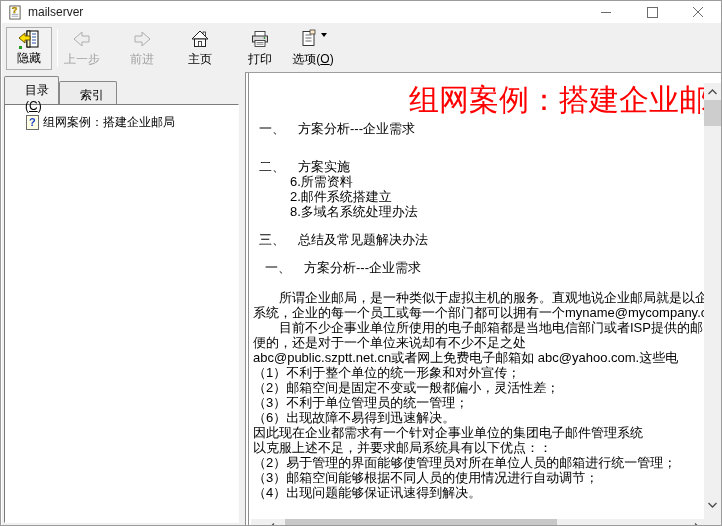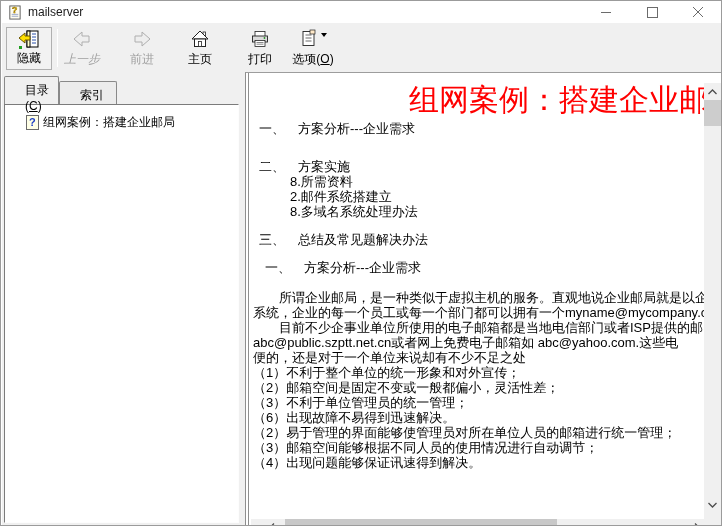--- a/index.html
+++ b/index.html
@@ -101,21 +101,21 @@
           <line x1="14" y1="10" x2="18" y2="10" stroke="#2b50a8"></line>
           <line x1="14" y1="13" x2="18" y2="13" stroke="#2b50a8"></line>
           <polygon points="1,8 7,3 7,6 12,6 12,10 7,10 7,13" fill="#ffe100" stroke="#6b5500"></polygon>
           <rect x="1" y="16" width="3" height="3" fill="#1f9e1f"></rect>
         </svg>
       </span>
       <span>隐藏</span>
     </div>
     <div class="tsep"></div>
 
-    <div class="tbtn disabled" style="left:58px; width:44px;font-style:italic;">
+    <div class="tbtn disabled" style="left:58px; width:44px;">
       <span class="ticon">
         <svg width="20" height="20" viewBox="0 0 20 20">
             <polygon points="2,10 10,3 10,7 17,7 17,13 10,13 10,17" fill="#eeeeee" stroke="#aeaeae"></polygon>
           </svg>
       </span>
       <span>上一步</span>
     </div>
 
     <div class="tbtn disabled" style="left:120px; width:40px;">
       <span class="ticon">
@@ -187,34 +187,36 @@
     </div>
   </div>
 
   <div class="content">
     <div class="doc">
       <div class="doc-title" style="color:#ff0000;">组网案例：搭建企业邮局</div>
       <div>
 
       <div class="ln sec">一、　方案分析---企业需求</div>
           <div class="ln sec g22">二、　方案实施</div>
-          <div class="ln sub">8.所需资料</div>
+          <div class="ln sub">6.所需资料</div>
           <div class="ln sub">2.邮件系统搭建立</div>
           <div class="ln sub">8.多域名系统处理办法</div>
           <div class="ln sec g13">三、　总结及常见题解决办法</div>
           <div class="ln sec2 g13">一、　方案分析---企业需求</div>
           <div class="ln p g15">　　所谓企业邮局，是一种类似于虚拟主机的服务。直观地说企业邮局就是以企</div>
           <div class="ln p">系统，企业的每一个员工或每一个部门都可以拥有一个myname@mycompany.com</div>
           <div class="ln p">　　目前不少企事业单位所使用的电子邮箱都是当地电信部门或者ISP提供的邮</div>
+          <div class="ln p">便的，还是对于一个单位来说却有不少不足之处</div>
           <div class="ln p">abc@public.szptt.net.cn或者网上免费电子邮箱如 abc@yahoo.com.这些电</div>
-          <div class="ln p">便的，还是对于一个单位来说却有不少不足之处</div>
           <div class="ln p">（1）不利于整个单位的统一形象和对外宣传；</div>
           <div class="ln p">（2）邮箱空间是固定不变或一般都偏小，灵活性差；</div>
           <div class="ln p">（3）不利于单位管理员的统一管理；</div>
           <div class="ln p">（6）出现故障不易得到迅速解决。</div>
+          <div class="ln p">因此现在企业都需求有一个针对企事业单位的集团电子邮件管理系统</div>
+          <div class="ln p">以克服上述不足，并要求邮局系统具有以下优点：：</div>
           <div class="ln p">（2）易于管理的界面能够使管理员对所在单位人员的邮箱进行统一管理；</div>
           <div class="ln p">（3）邮箱空间能够根据不同人员的使用情况进行自动调节；</div>
           <div class="ln p">（4）出现问题能够保证讯速得到解决。</div>
         </div>
     </div>
 
     <div class="vsb">
       <div class="btn up">
         <svg width="9" height="6" viewBox="0 0 9 6">
             <polyline points="0.5,5 4.5,1 8.5,5" fill="none" stroke="#4d4d4d" stroke-width="1.3"></polyline>

